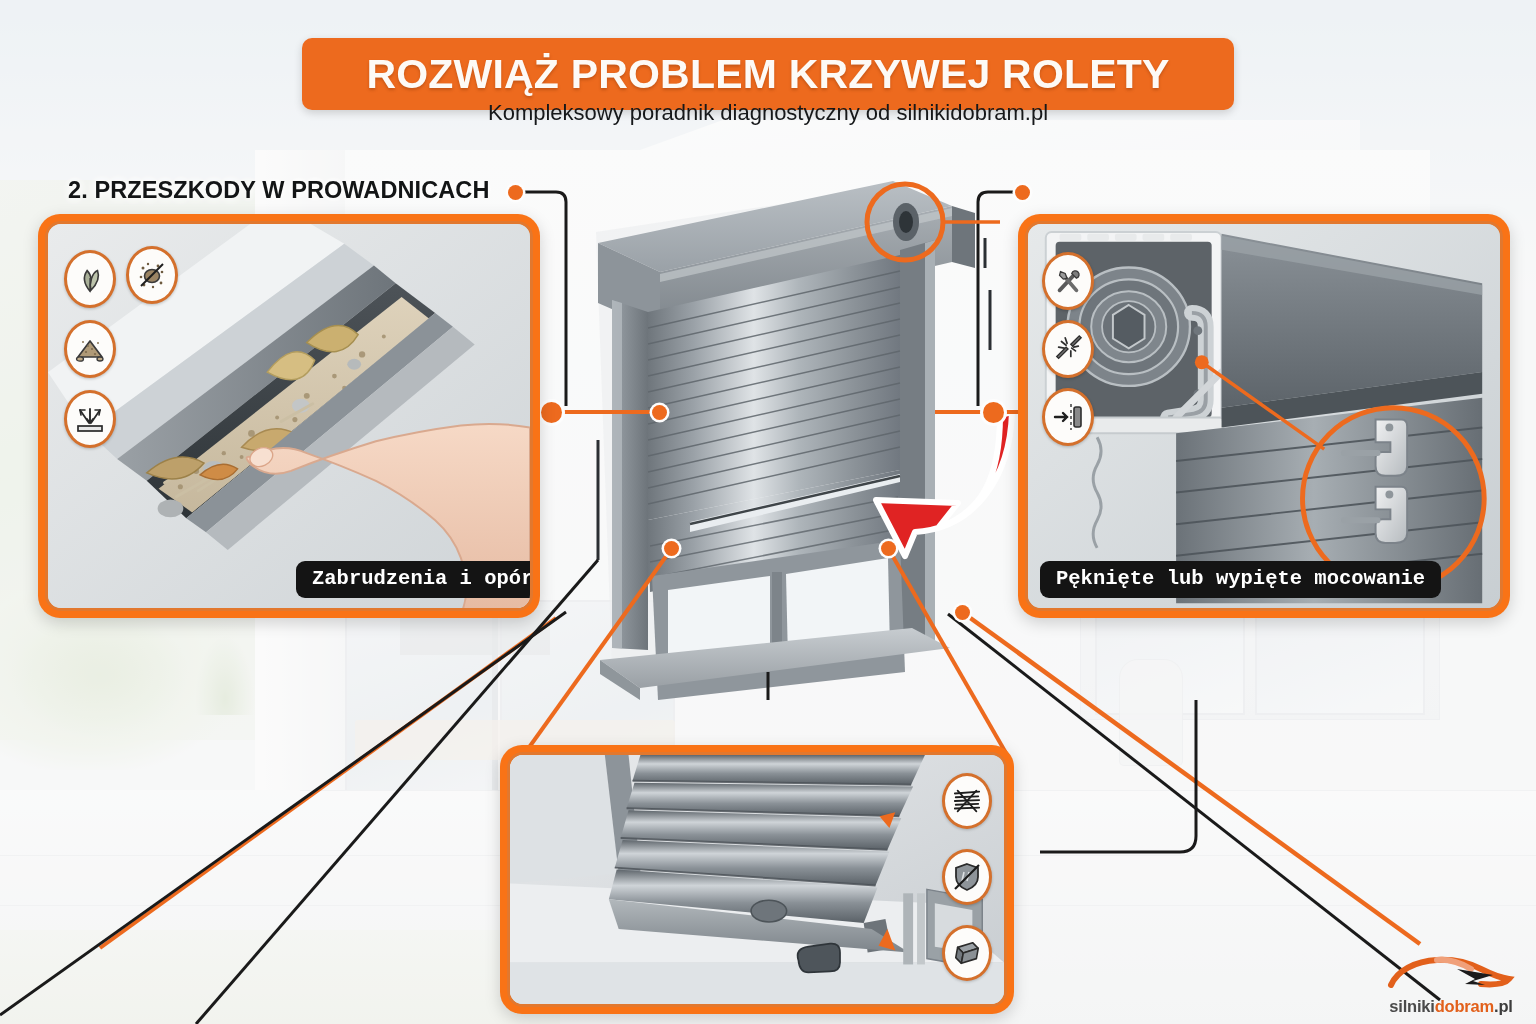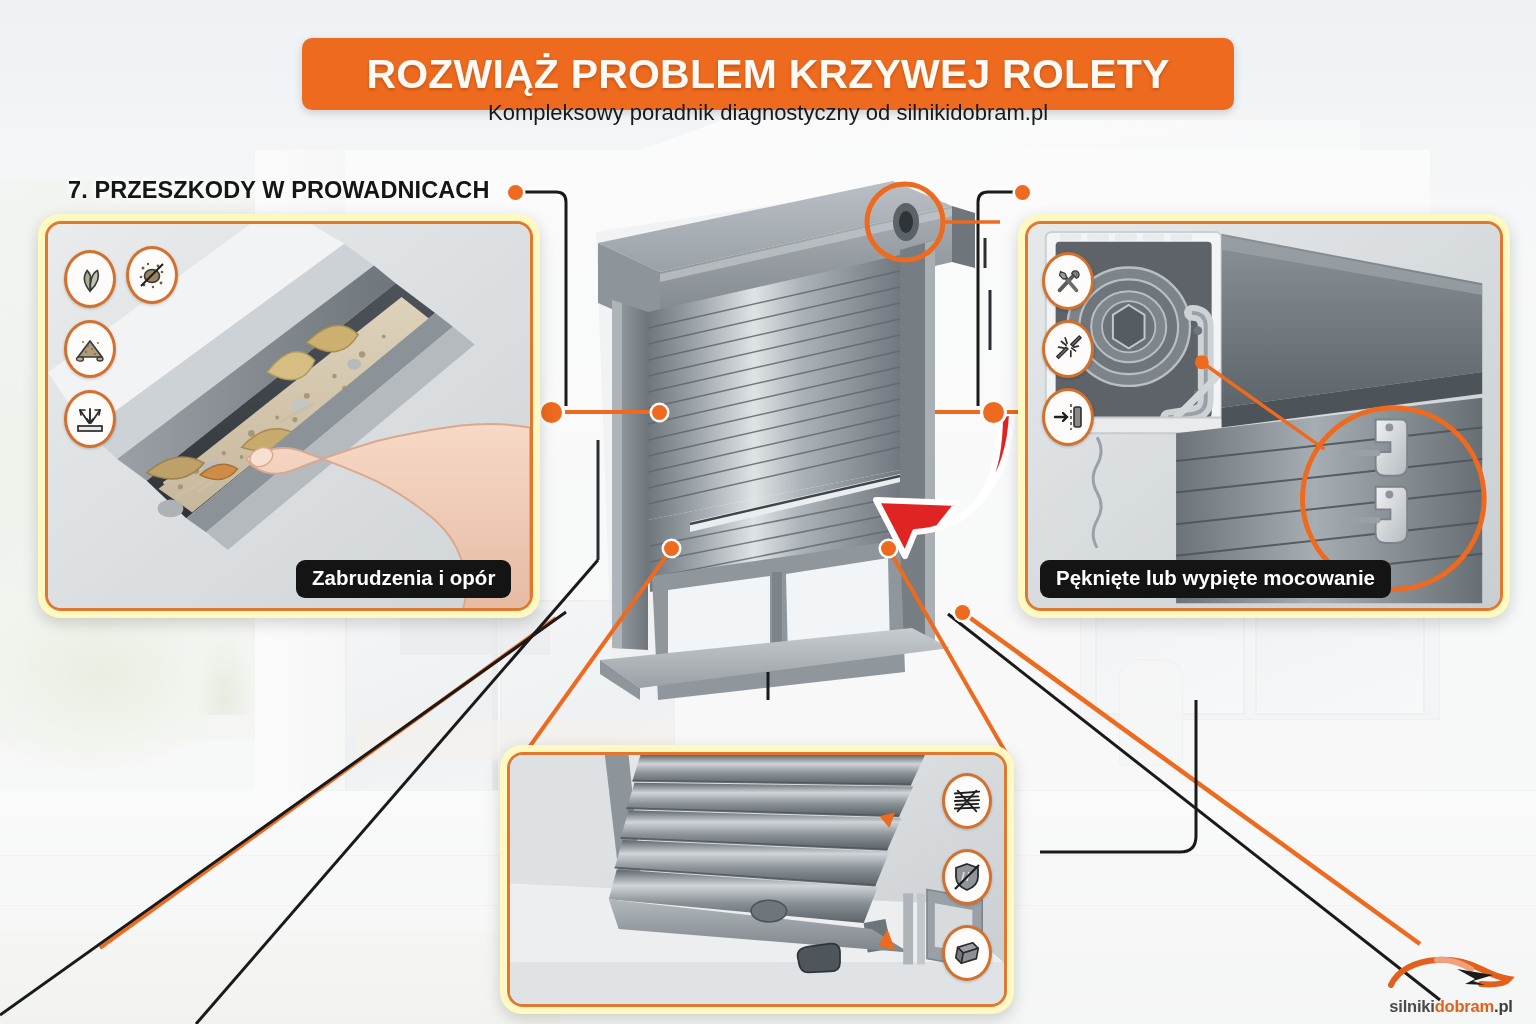--- a/index.html
+++ b/index.html
@@ -120,24 +120,25 @@
   
   .panel-title {
     position:absolute;
     font-size:23.5px; font-weight:bold; color:#131516;
     white-space:nowrap;
     letter-spacing:.1px;
     text-shadow: 0 0 7px #fff, 0 0 12px #fff, 0 0 16px #fff;
   }
   .card {
     position:absolute;
-    background:#fef9c3;
+    background:#f97316;
     border-radius:22px;
     padding:7px;
     box-shadow: 0 5px 16px rgba(0,0,0,.17);
+    font-family: Liberation Mono, monospace;
   }
   .card-inner {
     position:relative;
     width:100%; height:100%;
     border:3px solid #E2782E;
     border-radius:16px;
     overflow:hidden;
     background:#c9ced2;
   }
   .caption {
@@ -348,21 +349,21 @@
 
   <div class="dot" style="left:508px; top:185px;"></div>
   <div class="dot" style="left:1015px; top:185px;"></div>
   <div class="dot big" style="left:541px; top:402px;"></div>
   <div class="dot big" style="left:983px; top:402px;"></div>
   <div class="dot" style="left:652px; top:405px;"></div>
   <div class="dot" style="left:664px; top:541px;"></div>
   <div class="dot" style="left:881px; top:541px;"></div>
   <div class="dot" style="left:955px; top:605px;"></div>
 
-  <div class="panel-title" style="left:68px; top:177px;">7. PRZESZKODY W PROWADNICACH</div>
+  <div class="panel-title" style="left:68px; top:177px;">2. PRZESZKODY W PROWADNICACH</div>
 
   <div class="card" style="left:38px; top:214px; width:502px; height:404px;">
     <div class="card-inner">
       <svg class="art" viewBox="0 0 488 390" preserveAspectRatio="none">
         <defs>
           <linearGradient id="p1wall" x1="0" y1="0" x2="1" y2="1">
             <stop offset="0" stop-color="#e9ebec"></stop>
               <stop offset="1" stop-color="#cfd4d7"></stop>
           </linearGradient>
           <linearGradient id="p1rail" x1="0" y1="0" x2="1" y2="0">

